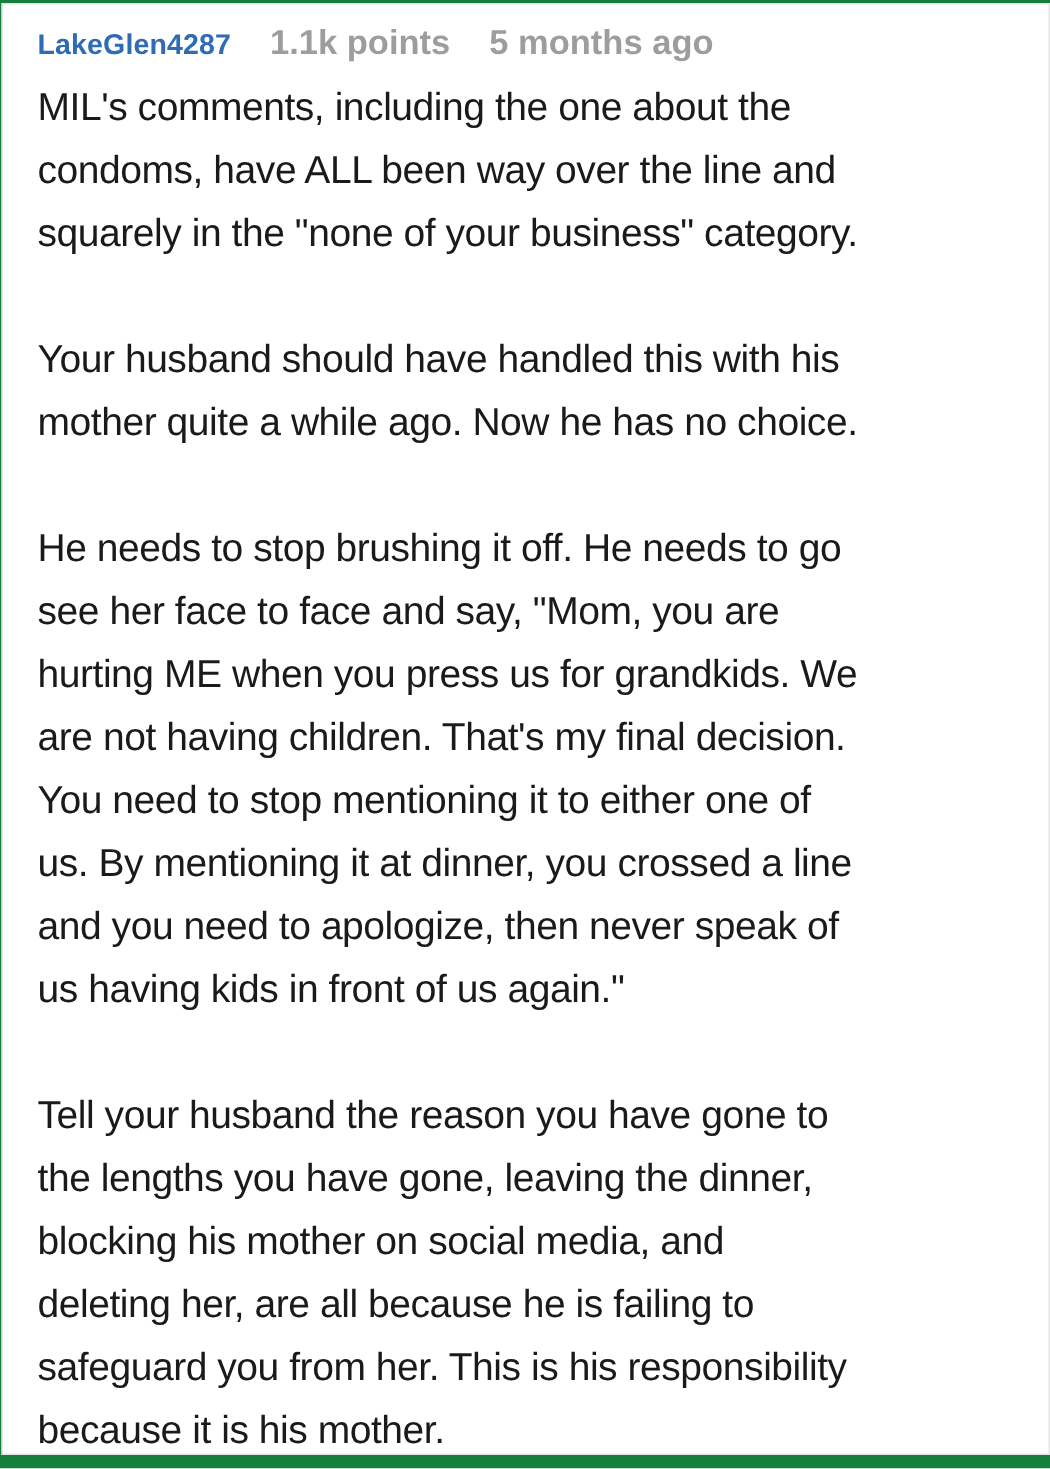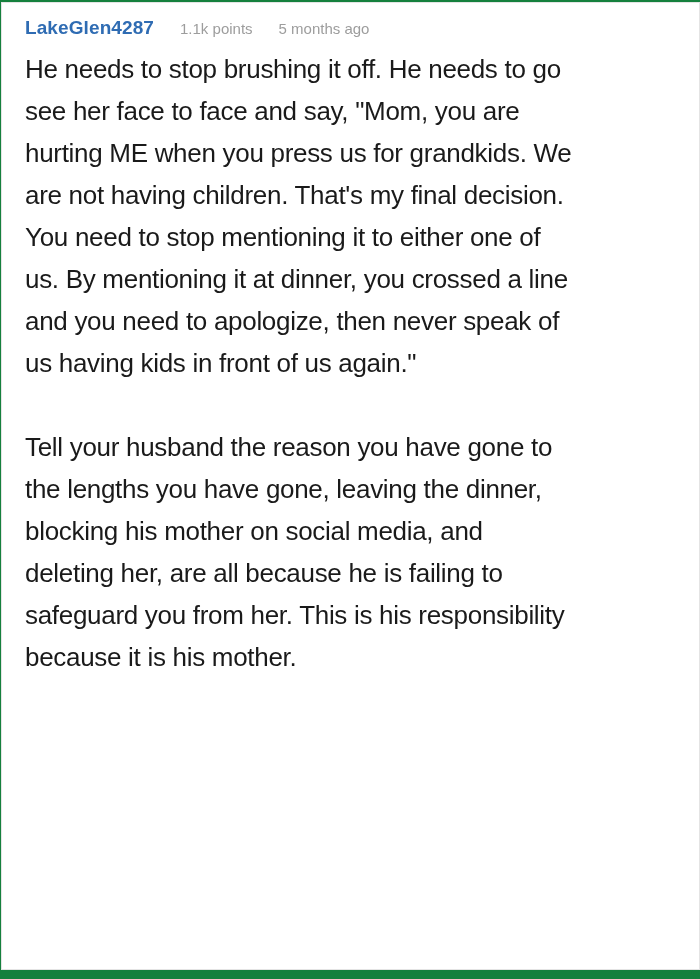--- a/index.html
+++ b/index.html
@@ -37,23 +37,23 @@
     color: var(--color-author, #2f6cb3);
     font-weight: bold;
     font-size: 19px;
     line-height: 24px;
     text-decoration: none;
     letter-spacing: 0.1px;
     cursor: pointer;
   }
   .meta {
     color: var(--color-meta, #9d9d9d);
-    font-size: 15px;
+    font-size: 23px;
     line-height: 24px;
-    font-weight: 400;
+    font-weight: 700;
   }
   .comment-body p {
     margin: 0 0 42px 0;
     color: var(--color-body, #1a1a1a);
     font-size: 26px;
     line-height: 42px;
     letter-spacing: -0.3px;
     white-space: pre;
   }
   .comment-body p:last-child {
@@ -64,20 +64,25 @@
 <body>
 
 <div class="page">
   <div class="comment-card">
     <div class="comment-header">
       <a class="author">LakeGlen4287</a>
       <span class="meta">1.1k points</span>
       <span class="meta">5 months ago</span>
     </div>
     <div class="comment-body">
+      <p>MIL's comments, including the one about the
+condoms, have ALL been way over the line and
+squarely in the "none of your business" category.</p>
+      <p>Your husband should have handled this with his
+mother quite a while ago. Now he has no choice.</p>
       <p>He needs to stop brushing it off. He needs to go
 see her face to face and say, "Mom, you are
 hurting ME when you press us for grandkids. We
 are not having children. That's my final decision.
 You need to stop mentioning it to either one of
 us. By mentioning it at dinner, you crossed a line
 and you need to apologize, then never speak of
 us having kids in front of us again."</p>
       <p>Tell your husband the reason you have gone to
 the lengths you have gone, leaving the dinner,

